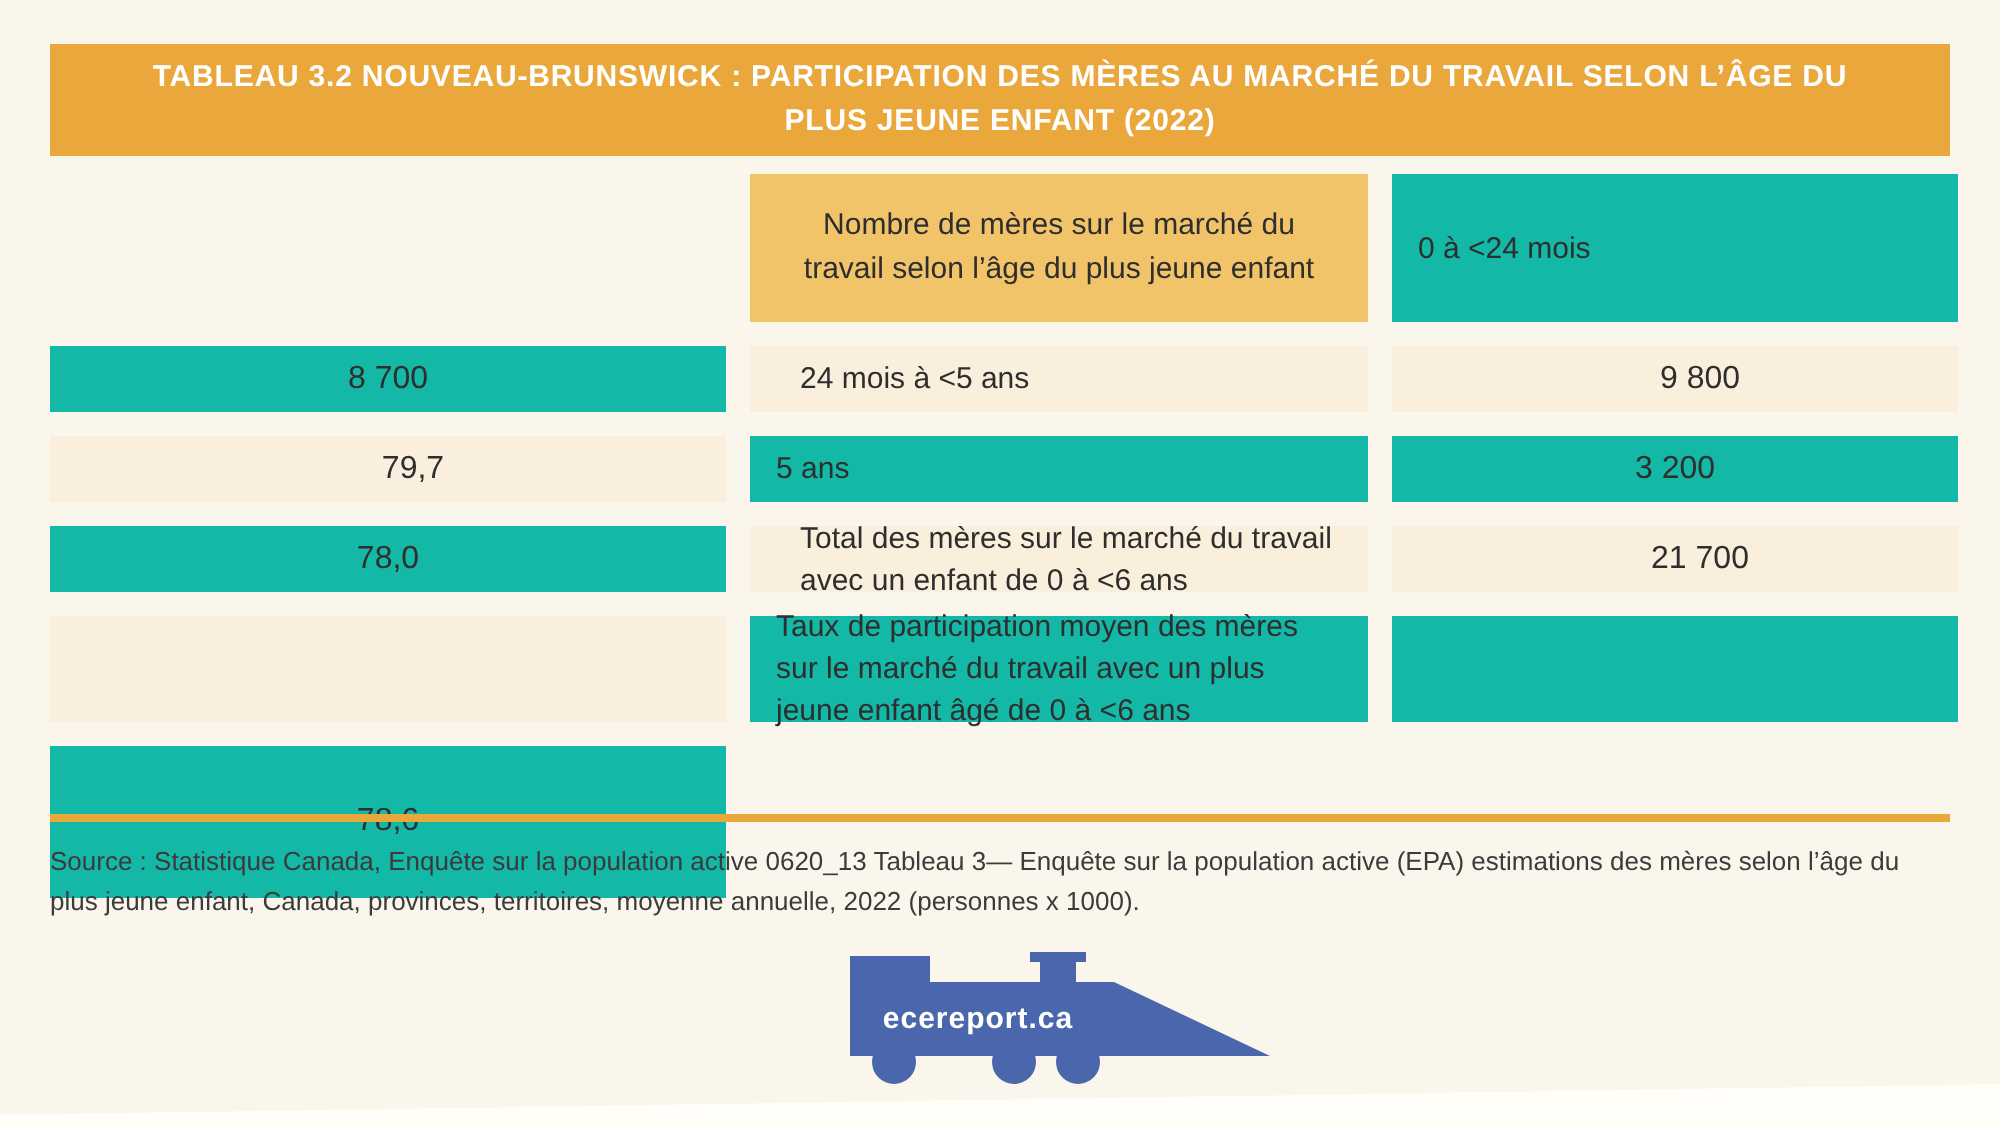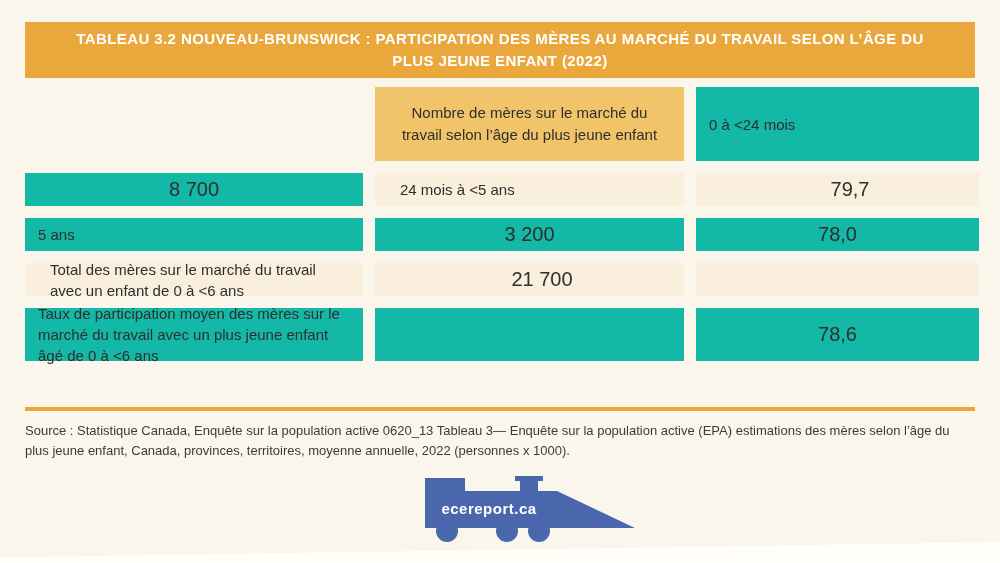--- a/index.html
+++ b/index.html
@@ -42,21 +42,21 @@
     text-align:center; font-size:15px; line-height:1.45; color:#2E2E2E;
     padding:6px 20px;
   }
   .lbl-cell {
     display:flex; align-items:center;
     font-size:15px; line-height:1.4;
     padding:4px 14px 4px 13px;
   }
   .val-cell {
     display:flex; align-items:center; justify-content:center;
-    font-size:20px;
+    font-size:16px;
   }
   .row-light { background:#14b8a6; }
   .row-dark  { background:#FAEFDC;padding-left:25px; }
   .rule {
     position:absolute; left:25px; top:407px; width:950px; height:4px;
     background:#E9A83C;
   }
   .source {
     position:absolute; left:25px; top:421px; width:950px;
     font-size:13px; line-height:1.55; color:#3B3B3B;
@@ -80,20 +80,21 @@
 
   <div class="table-grid">
 
     <div class="hdr-spacer"></div>
     <div class="hdr-cell">Nombre de mères sur le marché du travail selon l’âge du plus jeune enfant</div>
 
     <div class="lbl-cell row-light">0 à &lt;24 mois</div>
     <div class="val-cell row-light">8 700</div>
 
     <div class="lbl-cell row-dark">24 mois à &lt;5 ans</div>
+    <div class="val-cell row-dark">9 800</div>
     <div class="val-cell row-dark">79,7</div>
 
     <div class="lbl-cell row-light">5 ans</div>
     <div class="val-cell row-light">3 200</div>
     <div class="val-cell row-light">78,0</div>
 
     <div class="lbl-cell row-dark">Total des mères sur le marché du travail avec un enfant de 0 à &lt;6 ans</div>
     <div class="val-cell row-dark">21 700</div>
     <div class="val-cell row-dark"></div>
 

